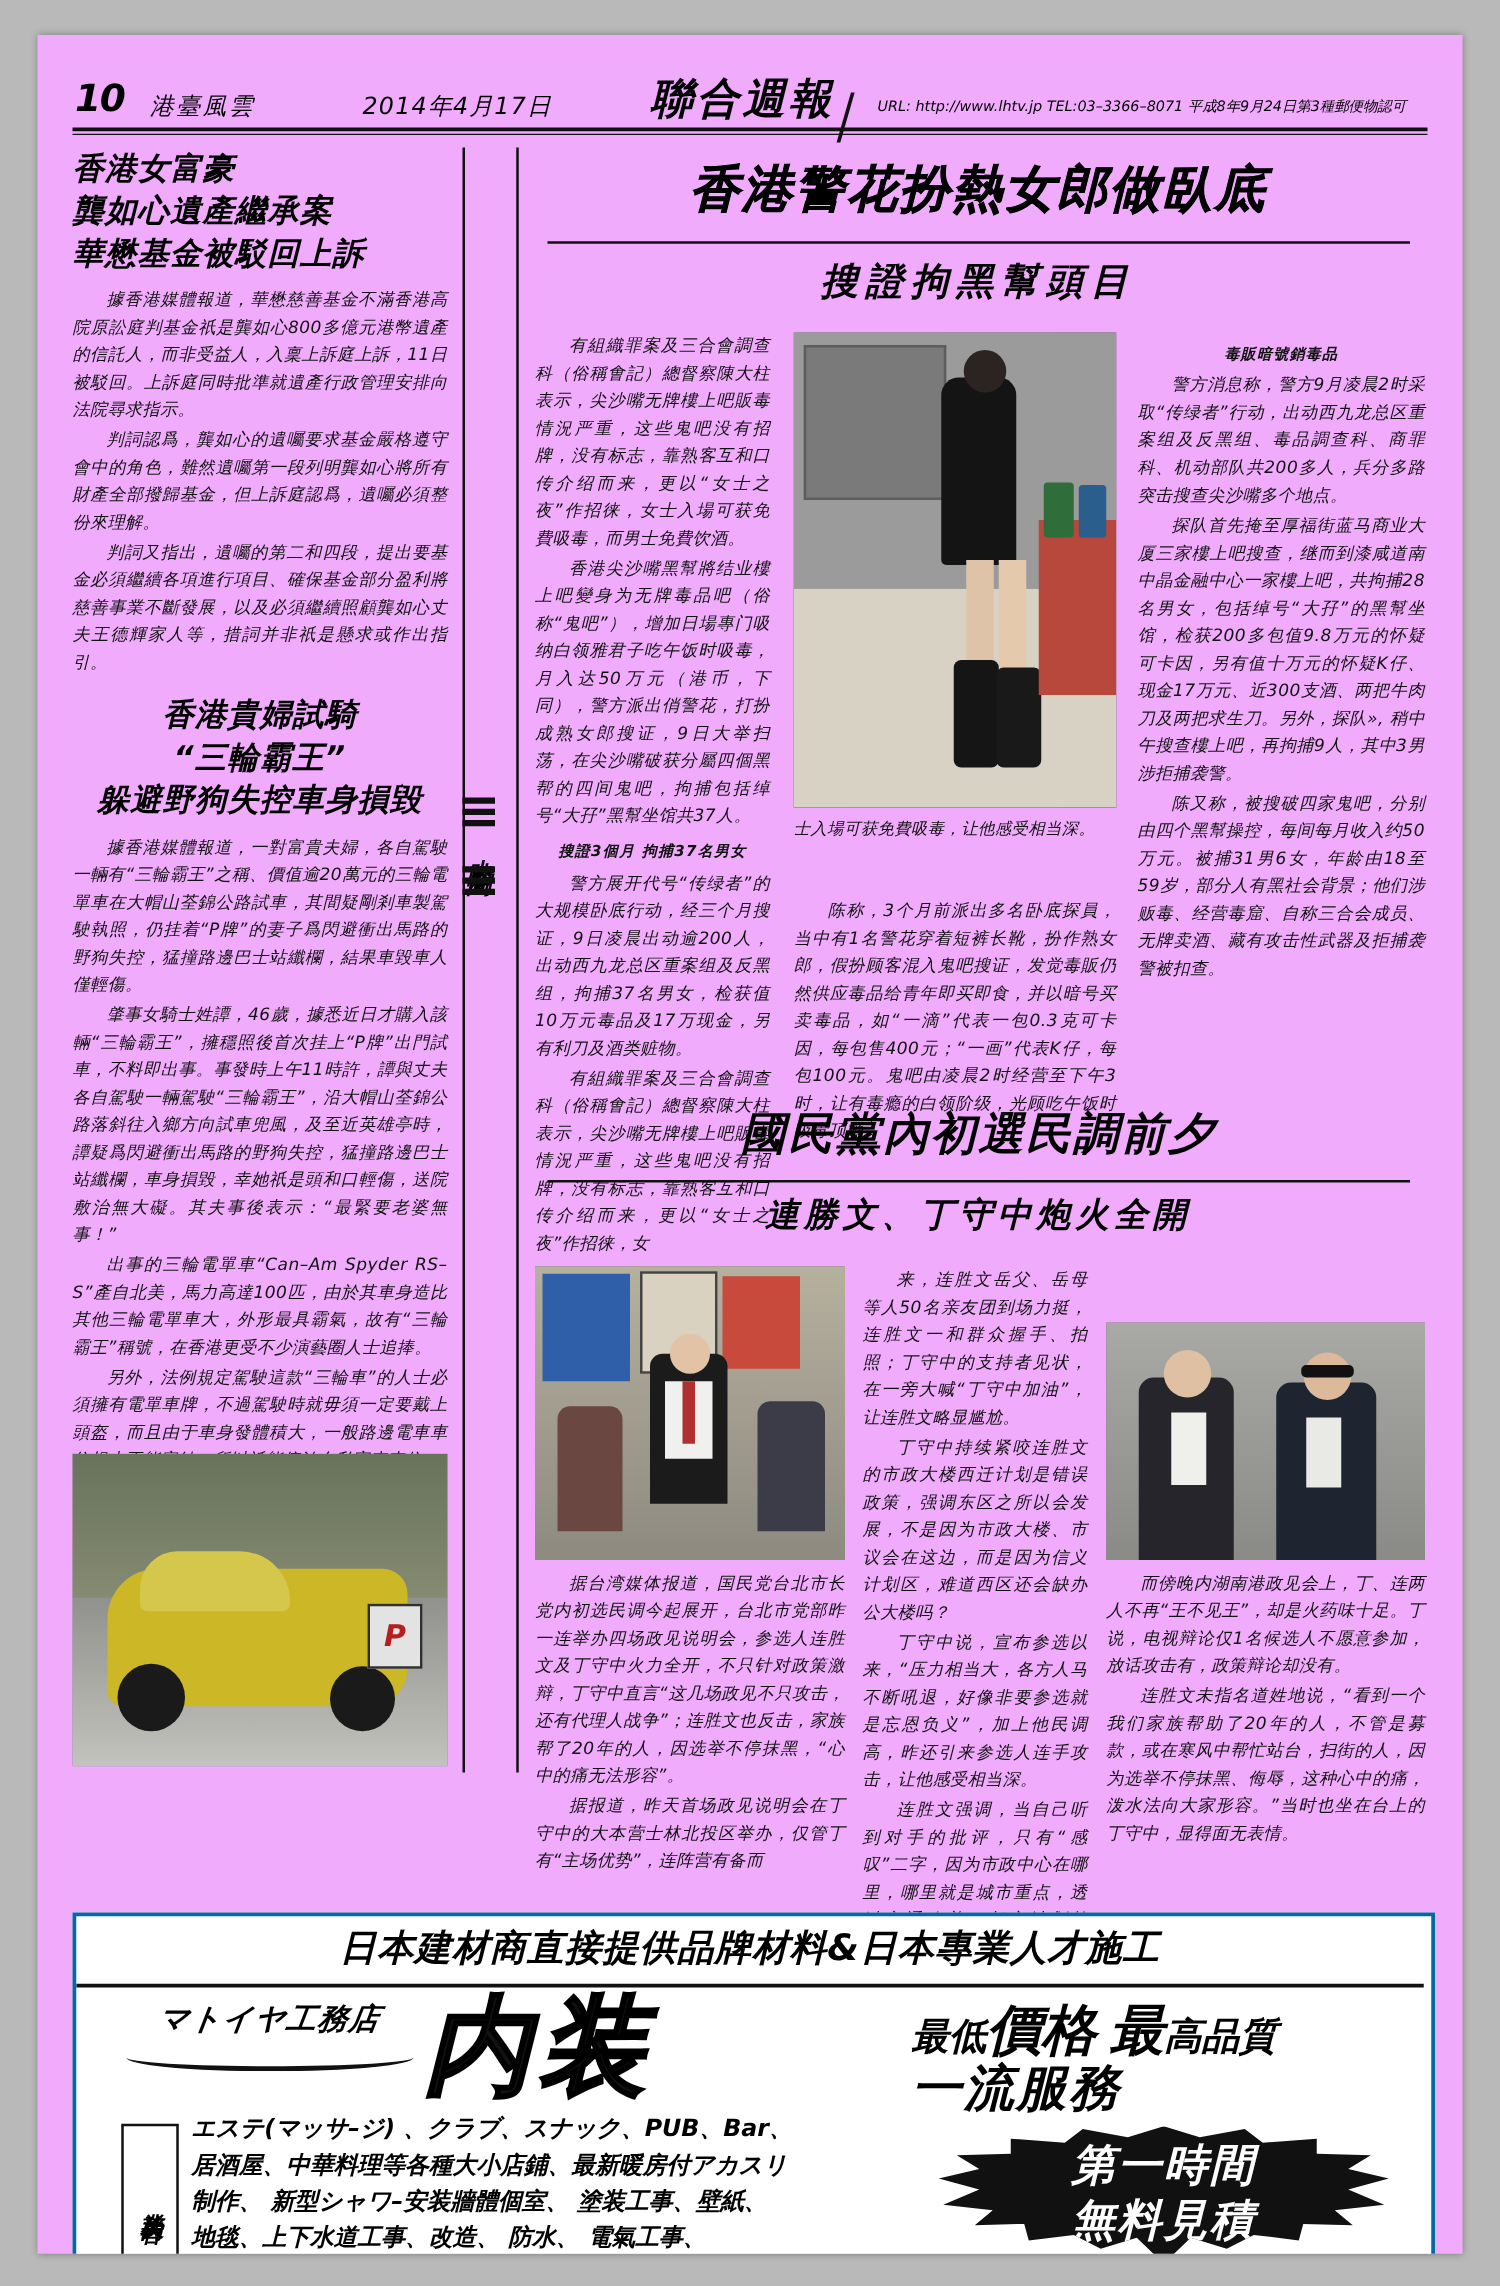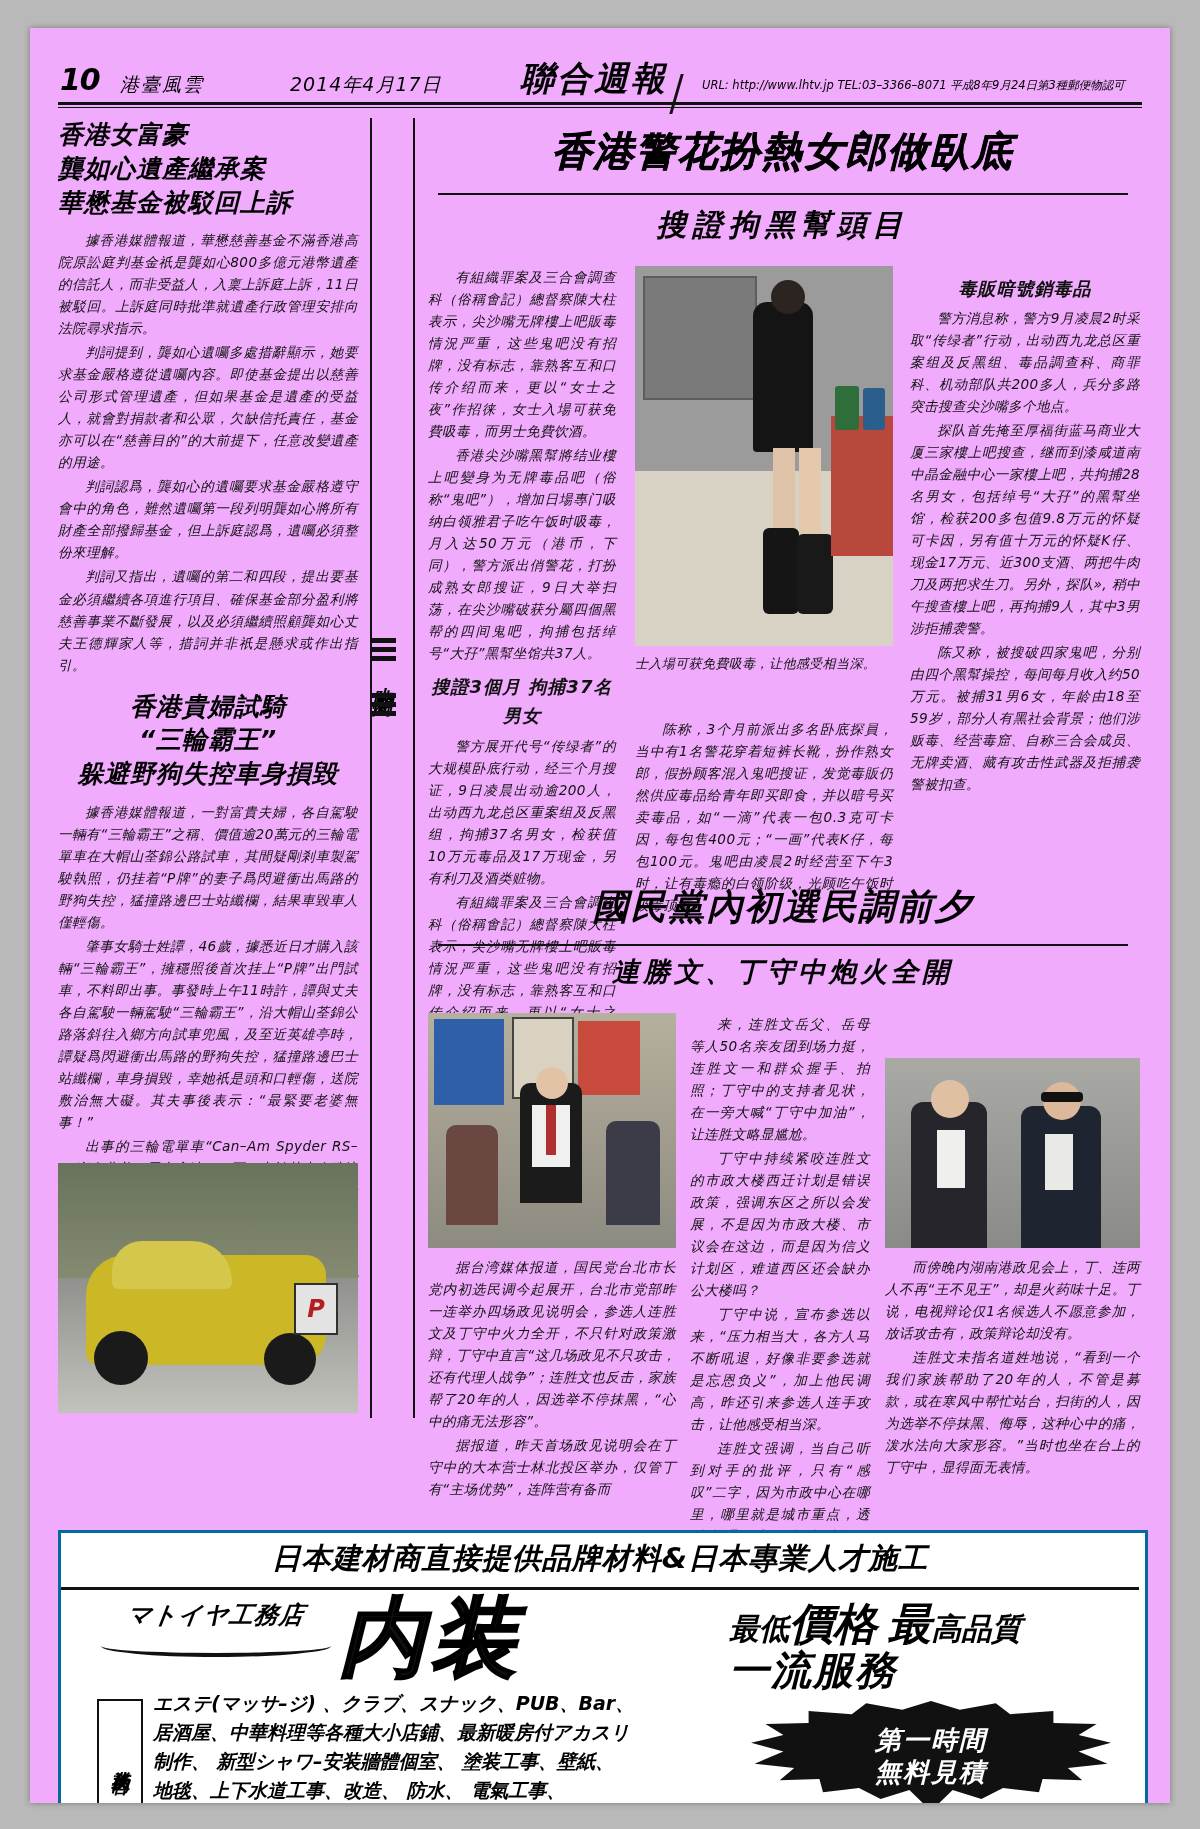--- a/index.html
+++ b/index.html
@@ -69,21 +69,21 @@
   
   .colA{position:absolute;left:398px;top:238px;width:188px;}
   .colC{position:absolute;left:880px;top:238px;width:230px;}
   .photo1{
     position:absolute;left:605px;top:238px;width:258px;height:380px;
     background:#6b6b6b;overflow:hidden;
   }
   .cap1{position:absolute;left:605px;top:626px;width:258px;font-size:13px;line-height:1.55;text-align:justify;}
   .colB2{position:absolute;left:605px;top:690px;width:258px;}
 
-  .subhead{font-size:18px;font-weight:bold;text-align:center;margin:8px 0 4px 0;letter-spacing:1px;}
+  .subhead{font-size:12px;font-weight:bold;text-align:center;margin:8px 0 4px 0;letter-spacing:1px;}
 
   
   .feat2head{position:absolute;left:395px;top:855px;width:715px;text-align:center;}
   .feat2head .h1{font-size:36px;font-weight:bold;letter-spacing:2px;}
   .feat2head .rule{margin:12px auto 8px auto;width:690px;height:2px;background:#111;}
   .feat2head .h2{font-size:27px;font-weight:bold;letter-spacing:4px;}
 
   .photo2{position:absolute;left:398px;top:985px;width:248px;height:235px;background:#7d7d7d;overflow:hidden;}
   .photo3{position:absolute;left:855px;top:1030px;width:255px;height:190px;background:#7d7d7d;overflow:hidden;}
   .colD{position:absolute;left:398px;top:1228px;width:248px;}
@@ -107,21 +107,21 @@
     position:absolute;left:278px;top:58px;width:370px;height:92px;
     font-size:86px;font-weight:bold;letter-spacing:6px;color:#111;
     -webkit-text-stroke:2px #000;line-height:92px;
   }
   .ad-right1{position:absolute;left:668px;top:62px;width:400px;font-size:30px;font-weight:bold;letter-spacing:0px;}
   .ad-right1 .big{font-size:44px;}
   .ad-right2{position:absolute;left:668px;top:110px;width:400px;font-size:40px;font-weight:bold;letter-spacing:2px;}
   .ad-badge{
     position:absolute;left:690px;top:168px;width:360px;height:110px;
     display:flex;align-items:center;justify-content:center;text-align:center;
-    color:#fff;font-size:26px;font-weight:bold;line-height:1.25;letter-spacing:2px;
+    color:#fff;font-size:35px;font-weight:bold;line-height:1.25;letter-spacing:2px;
     background:#111;
     clip-path:polygon(50% 0%,58% 8%,68% 2%,72% 12%,84% 9%,84% 20%,96% 21%,91% 31%,100% 38%,91% 46%,99% 57%,88% 61%,92% 72%,81% 71%,80% 83%,70% 79%,64% 89%,56% 81%,50% 100%,44% 81%,36% 89%,30% 79%,20% 83%,19% 71%,8% 72%,12% 61%,1% 57%,9% 46%,0% 38%,9% 31%,4% 21%,16% 20%,16% 9%,28% 12%,32% 2%,42% 8%);
   }
   .ad-sidebox{
     position:absolute;left:36px;top:166px;width:42px;height:118px;
     border:2px solid #111;display:flex;flex-direction:column;
     align-items:center;justify-content:center;font-size:18px;font-weight:bold;line-height:1.25;
   }
   .ad-list{position:absolute;left:92px;top:156px;width:570px;font-size:19px;font-weight:bold;line-height:1.52;letter-spacing:0px;}
   .ad-bottom{position:absolute;left:0;top:274px;width:1078px;height:53px;border-top:3px solid #111;}
@@ -155,21 +155,20 @@
   <div class="vrule" style="left:383px;top:90px;height:1300px;"></div>
 
   <div class="leftcol">
     <div class="hl-left">
       <div>香港女富豪</div>
         <div>龔如心遺產繼承案</div>
         <div>華懋基金被駁回上訴</div>
     </div>
     <div class="body-cn">
       <p>據香港媒體報道，華懋慈善基金不滿香港高院原訟庭判基金祇是龔如心800多億元港幣遺產的信託人，而非受益人，入稟上訴庭上訴，11日被駁回。上訴庭同時批準就遺產行政管理安排向法院尋求指示。</p>
-      <p>判詞提到，龔如心遺囑多處措辭顯示，她要求基金嚴格遵從遺囑內容。即使基金提出以慈善公司形式管理遺產，但如果基金是遺產的受益人，就會對捐款者和公眾，欠缺信托責任，基金亦可以在“慈善目的”的大前提下，任意改變遺產的用途。</p>
       <p>判詞認爲，龔如心的遺囑要求基金嚴格遵守會中的角色，難然遺囑第一段列明龔如心將所有財產全部撥歸基金，但上訴庭認爲，遺囑必須整份來理解。</p>
       <p>判詞又指出，遺囑的第二和四段，提出要基金必須繼續各項進行項目、確保基金部分盈利將慈善事業不斷發展，以及必須繼續照顧龔如心丈夫王德輝家人等，措詞并非祇是懸求或作出指引。</p>
     </div>
 
     <div class="hl-left2">
       <div>香港貴婦試騎</div>
         <div>“三輪霸王”</div>
         <div>躲避野狗失控車身損毀</div>
     </div>
     <div class="body-cn">

